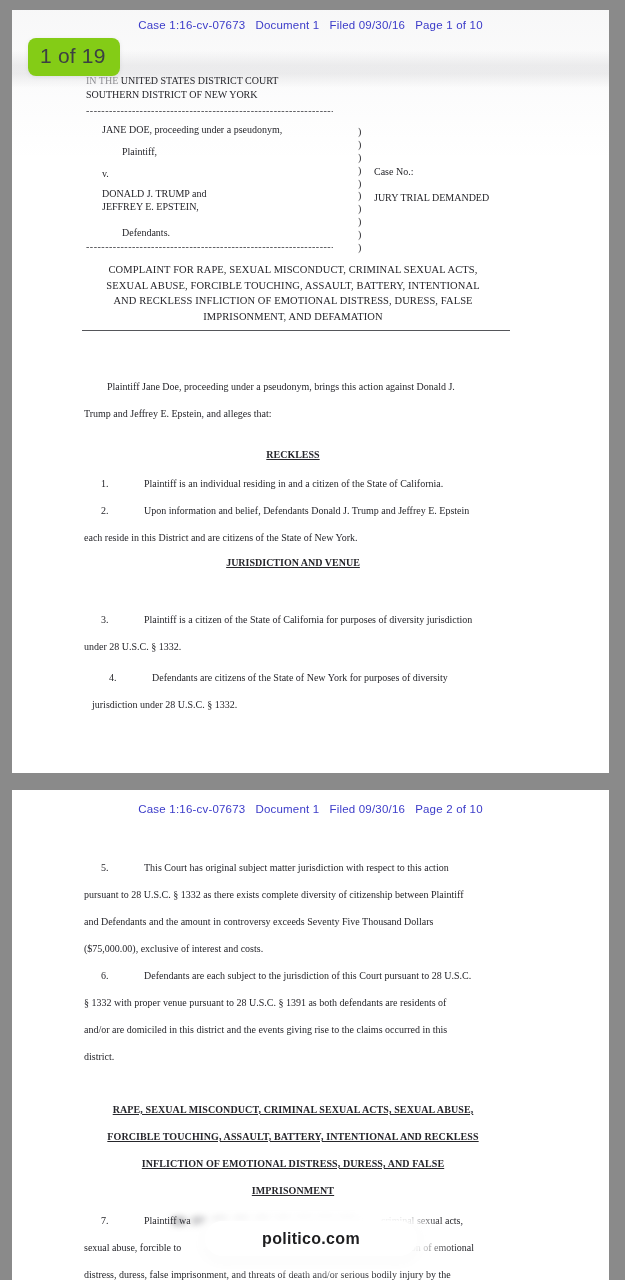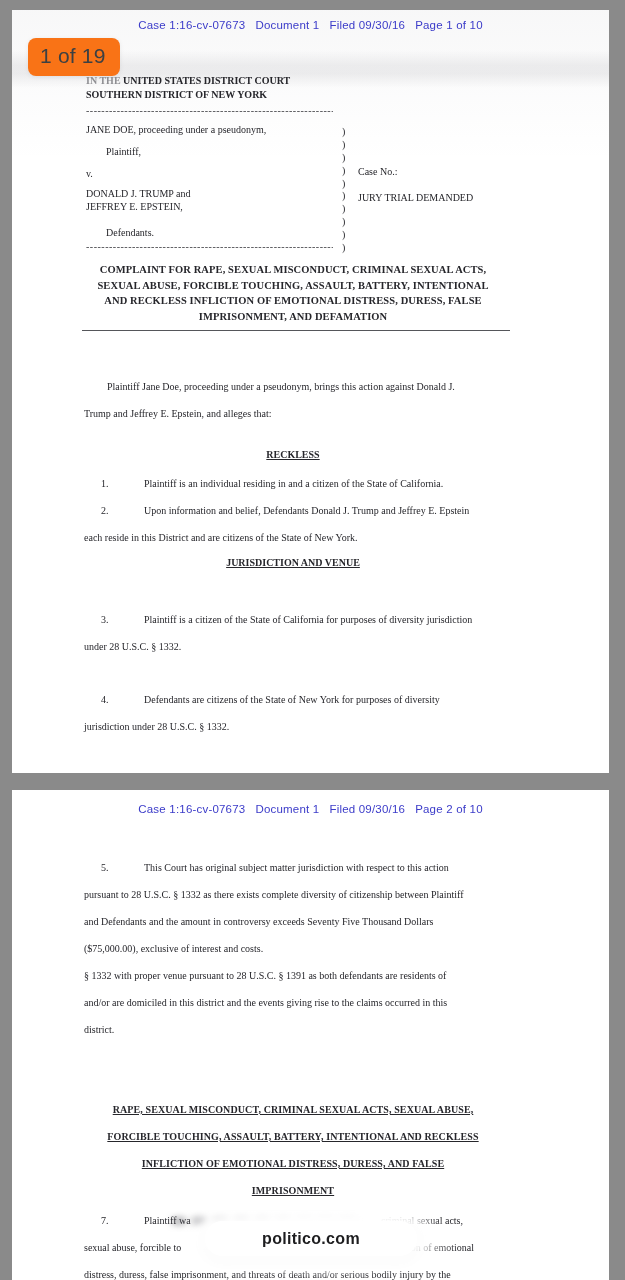--- a/index.html
+++ b/index.html
@@ -19,45 +19,45 @@
   #page2 .stamp { top:13px; }
 
   
   .scan-band { position:absolute; left:0; right:0; top:40px; height:38px;
     background:linear-gradient(180deg, rgba(130,130,138,0) 0%, rgba(130,130,138,.12) 40%,
                rgba(130,130,138,.13) 62%, rgba(130,130,138,0) 100%); }
   .scan-wash { position:absolute; left:0; right:0; top:0; height:150px;
     background:linear-gradient(180deg, rgba(150,150,158,.07), rgba(150,150,158,0)); }
 
   
-  .counter-chip { position:absolute; left:16px; top:28px; background:#f97316; border-radius:8px;
+  .counter-chip { position:absolute; left:16px; top:28px; background:#84cc16; border-radius:8px;
     padding:6px 14px 8px 12px; box-shadow:0 1px 5px rgba(0,0,0,.07);
     font-family:"Liberation Sans","DejaVu Sans",sans-serif; font-size:21px; font-weight:500;
     color:#3c4043; letter-spacing:.2px; }
 
   
   .col { position:absolute; left:72px; width:418px; top:0; bottom:0; font-size:10px; }
   .blk { position:absolute; left:0; width:100%; }
   .ln, .pline { height:27px; line-height:27px; white-space:pre; }
-  .sln { height:13.5px; line-height:13.5px; white-space:pre;font-weight:bold; }
+  .sln { height:13.5px; line-height:13.5px; white-space:pre; }
   .pnum { display:inline-block; margin-left:17px; width:43px; }
   .intro .ln:first-child { text-indent:23px; }
 
   .dashes { position:absolute; left:2px; width:247px; height:12px; line-height:12px;
             overflow:hidden; white-space:nowrap; letter-spacing:.5px; color:#3c3c40; }
 
   .center { text-align:center; }
-  .title-blk .ln { height:15.5px; line-height:15.5px; font-weight:bold; font-size:10.5px; letter-spacing:.1px;text-align:center; }
+  .title-blk .ln { height:15.5px; line-height:15.5px; font-weight:normal; font-size:10.5px; letter-spacing:.1px;text-align:center; }
   .heading { font-weight:bold; text-decoration:underline; font-size:10px; height:14px; line-height:14px; }
   .h2-blk .ln { font-weight:bold; text-decoration:underline; letter-spacing:.1px; text-align:center; }
   .rule { position:absolute; left:-2px; width:428px; height:1px; background:#55565a; }
 
   
   .cap { position:absolute; top:103px; left:0; width:418px; height:150px; }
-  .cap > div { position:absolute; height:13px; line-height:13px; white-space:pre; }
+  .cap > div { position:absolute; height:13px; line-height:13px; white-space:pre;margin-left:16px; }
   .paren-col { position:absolute; left:258px; top:13px; height:auto !important; }
   .paren-col .ln { height:12.9px; line-height:12.9px; }
   .faded { color:#8e8e92; }
 
   
   .p7line { position:absolute; left:0; width:100%; height:27px; line-height:27px; }
   .p7line .frag-l { position:absolute; white-space:pre; }
   .p7line .frag-r { position:absolute; white-space:pre; }
   .smudge { position:absolute; left:160px; top:427px; width:185px; height:8px; filter:blur(3px);
     background:repeating-linear-gradient(90deg, rgba(75,75,82,.40) 0 13px, rgba(75,75,82,.06) 13px 21px); }
@@ -141,21 +141,21 @@
 
     <div class="blk heading center" style="top:546px;">JURISDICTION AND VENUE</div>
 
     <div class="blk" style="top:596px;">
       <div class="pline"><span class="pnum">3.</span><span>Plaintiff is a citizen of the State of California for purposes of diversity jurisdiction</span></div>
       <div>
           <div class="ln">under 28 U.S.C. § 1332.</div>
         </div>
     </div>
 
-    <div class="blk" style="top:676px;">
+    <div class="blk" style="top:654px;margin-left:8px;">
       <div class="pline"><span class="pnum">4.</span><span>Defendants are citizens of the State of New York for purposes of diversity</span></div>
       <div>
           <div class="ln">jurisdiction under 28 U.S.C. § 1332.</div>
         </div>
     </div>
   </div>
 </div>
 
 <div class="page" id="page2">
   <div class="stamp">
@@ -170,20 +170,21 @@
     <div class="blk" style="top:64px;">
       <div class="pline"><span class="pnum">5.</span><span>This Court has original subject matter jurisdiction with respect to this action</span></div>
       <div>
           <div class="ln">pursuant to 28 U.S.C. § 1332 as there exists complete diversity of citizenship between Plaintiff</div>
           <div class="ln">and Defendants and the amount in controversy exceeds Seventy Five Thousand Dollars</div>
           <div class="ln">($75,000.00), exclusive of interest and costs.</div>
         </div>
     </div>
 
     <div class="blk" style="top:172px;">
+      <div class="pline"><span class="pnum">6.</span><span>Defendants are each subject to the jurisdiction of this Court pursuant to 28 U.S.C.</span></div>
       <div>
           <div class="ln">§ 1332 with proper venue pursuant to 28 U.S.C. § 1391 as both defendants are residents of</div>
           <div class="ln">and/or are domiciled in this district and the events giving rise to the claims occurred in this</div>
           <div class="ln">district.</div>
         </div>
     </div>
 
     <div class="blk h2-blk" style="top:306px;">
         <div class="ln">RAPE, SEXUAL MISCONDUCT, CRIMINAL SEXUAL ACTS, SEXUAL ABUSE,</div>
         <div class="ln">FORCIBLE TOUCHING, ASSAULT, BATTERY, INTENTIONAL AND RECKLESS</div>

